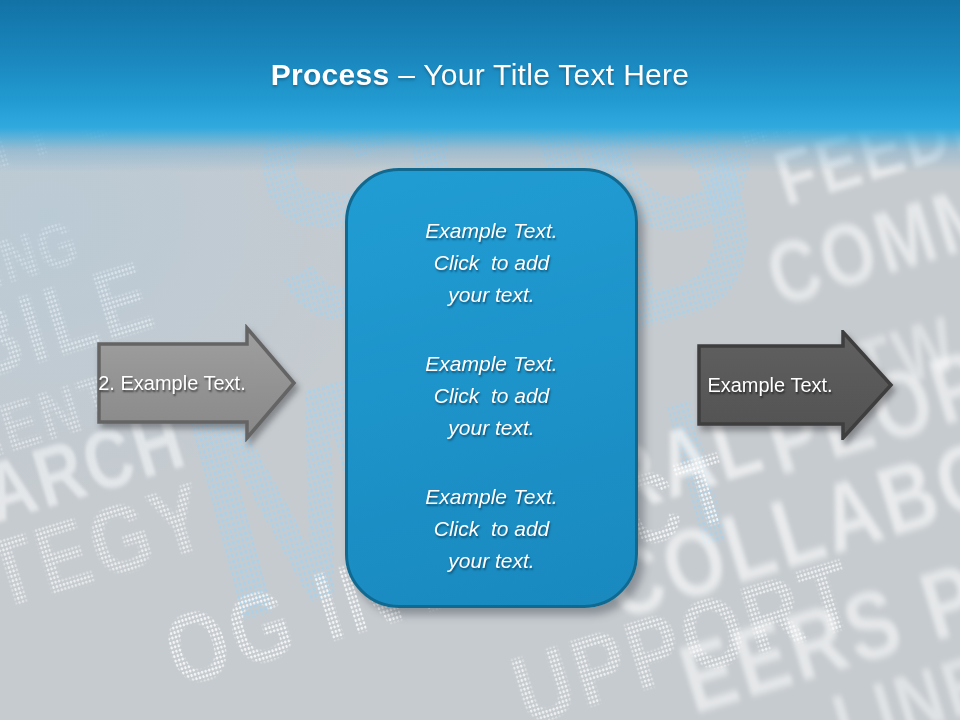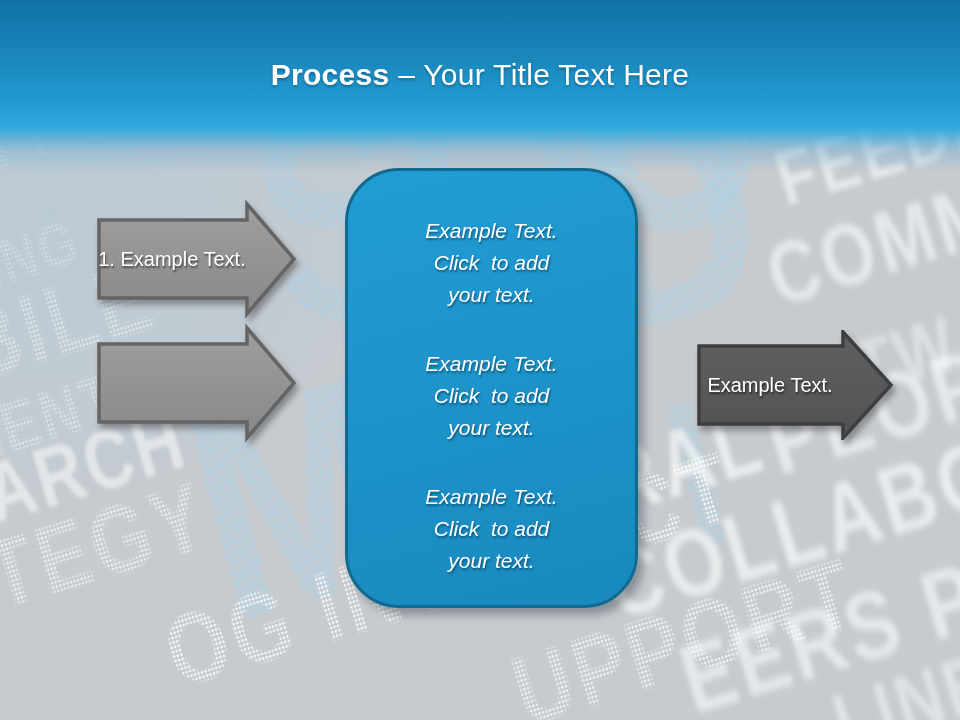--- a/index.html
+++ b/index.html
@@ -122,31 +122,26 @@
         <stop offset="0" stop-color="#9f9f9f"></stop>
           <stop offset="1" stop-color="#888888"></stop>
       </linearGradient>
       <linearGradient id="gResult" x1="0" y1="0" x2="0" y2="1">
         <stop offset="0" stop-color="#606060"></stop>
           <stop offset="1" stop-color="#525252"></stop>
       </linearGradient>
     </defs>
   </svg>
 
-  <div class="step-arrow" style="top:200px">
-    <svg width="200" height="118" viewBox="0 0 200 118">
-      <polygon points="2,20 150,20 150,4 197,59 150,114 150,98 2,98" fill="url(#gStep)" stroke="#646464" stroke-width="3.5"></polygon>
-    </svg>
-    <span class="arrow-label">1. Example Text.</span>
-  </div>
 
   <div class="step-arrow" style="top:324px">
     <svg width="200" height="118" viewBox="0 0 200 118">
       <polygon points="2,20 150,20 150,4 197,59 150,114 150,98 2,98" fill="url(#gStep)" stroke="#646464" stroke-width="3.5"></polygon>
     </svg>
+    <span class="arrow-label">2. Example Text.</span>
   </div>
 
 
   <div class="panel">
     <p class="panel-block">Example Text.
 Click  to add
 your text.</p>
     <p class="panel-block">Example Text.
 Click  to add
 your text.</p>

